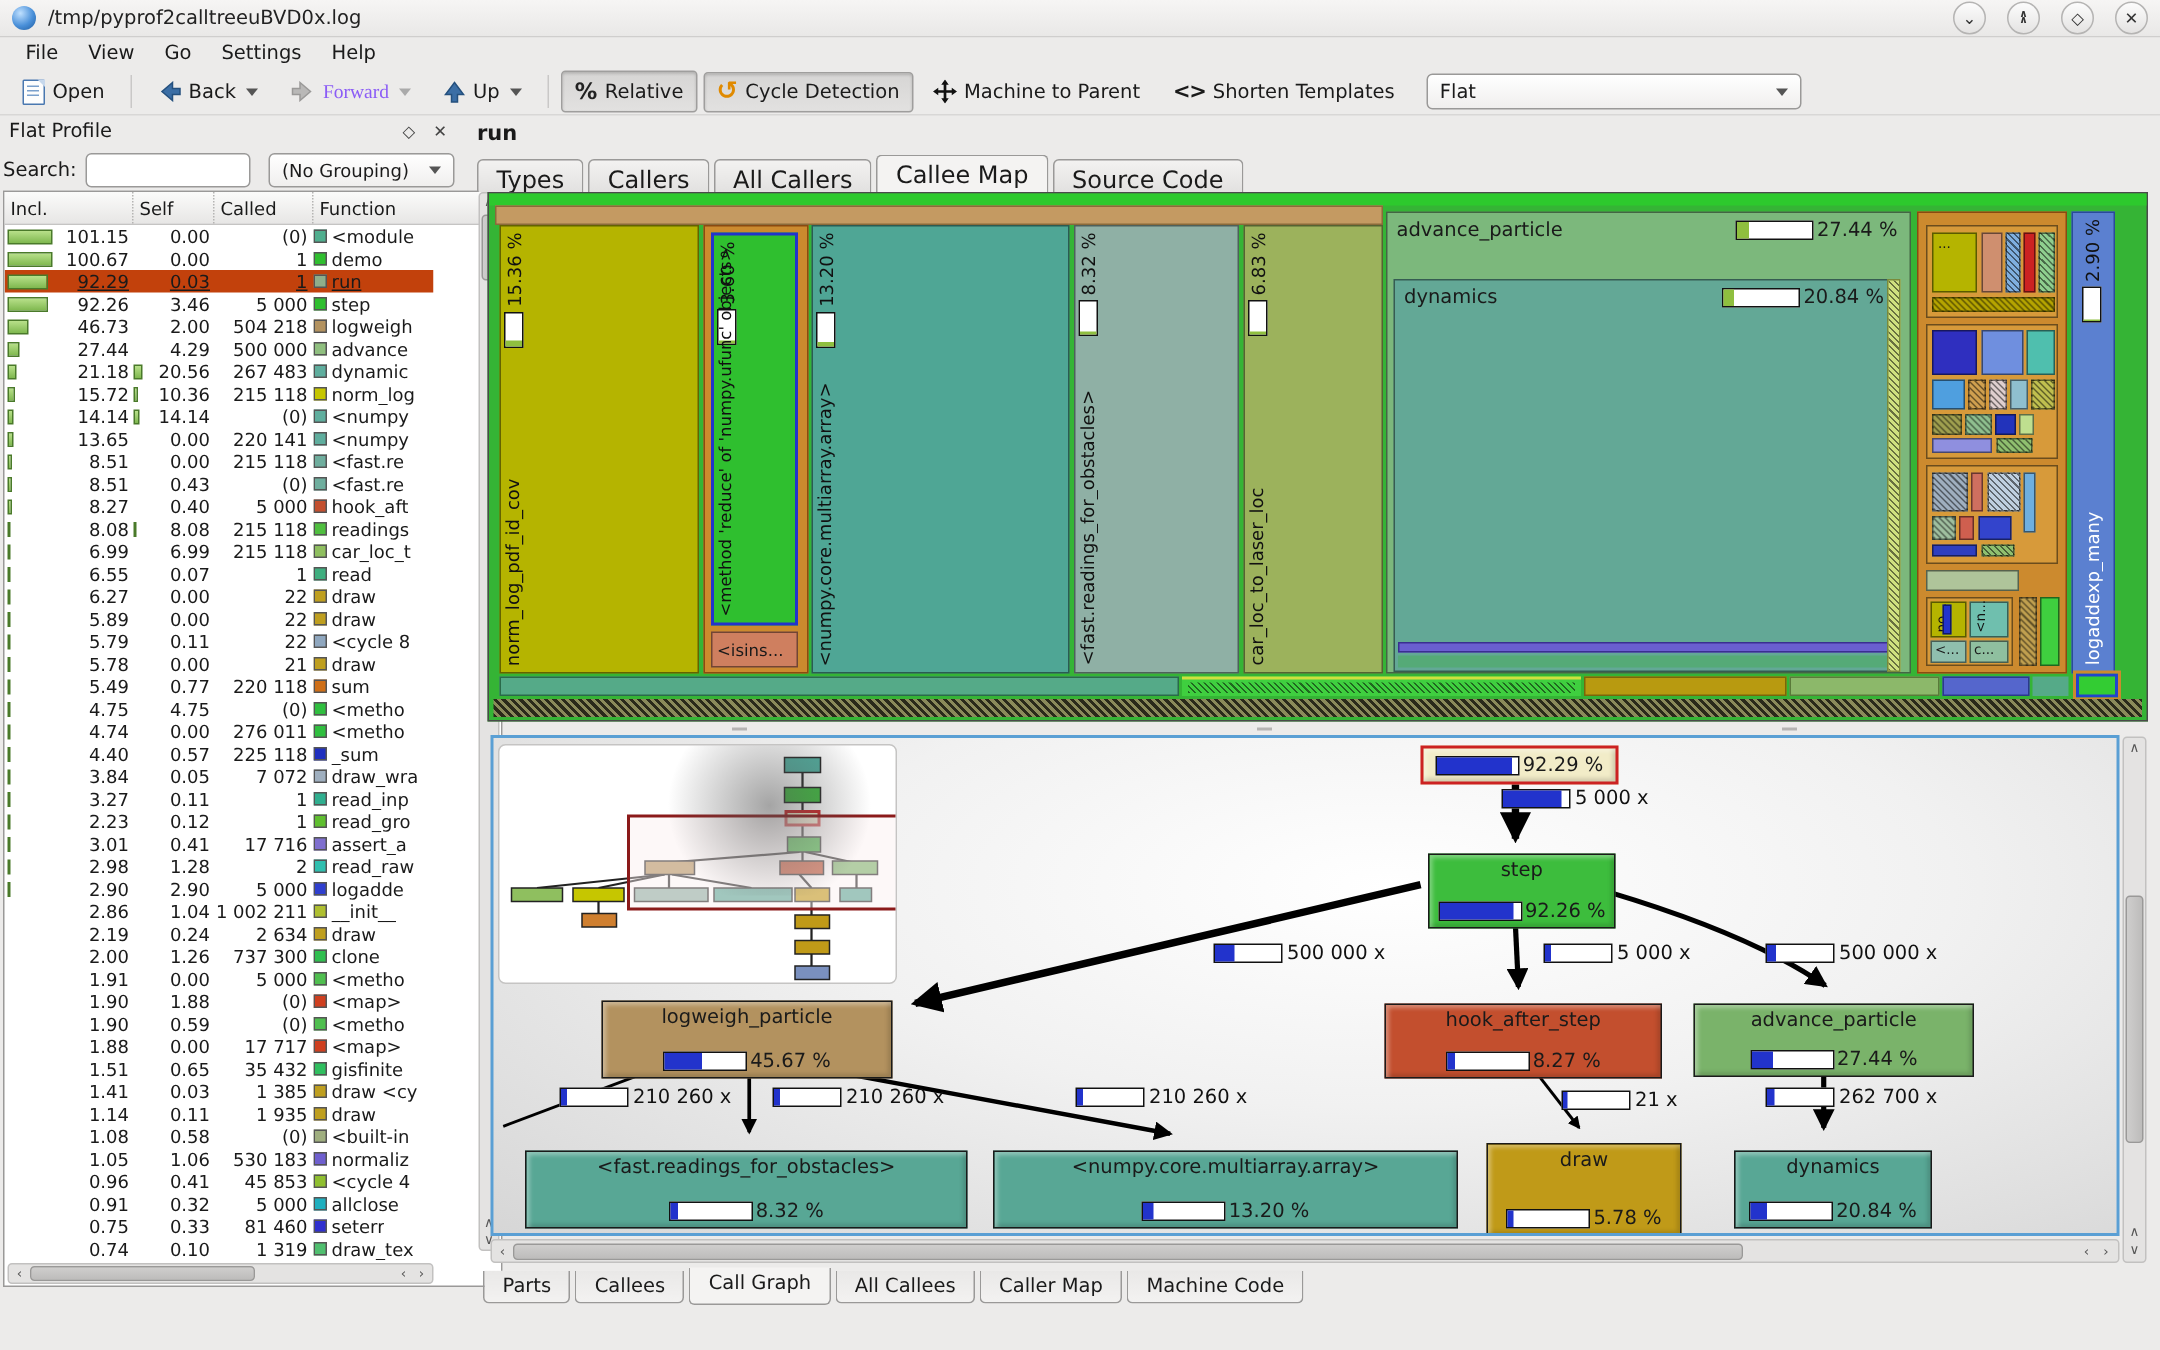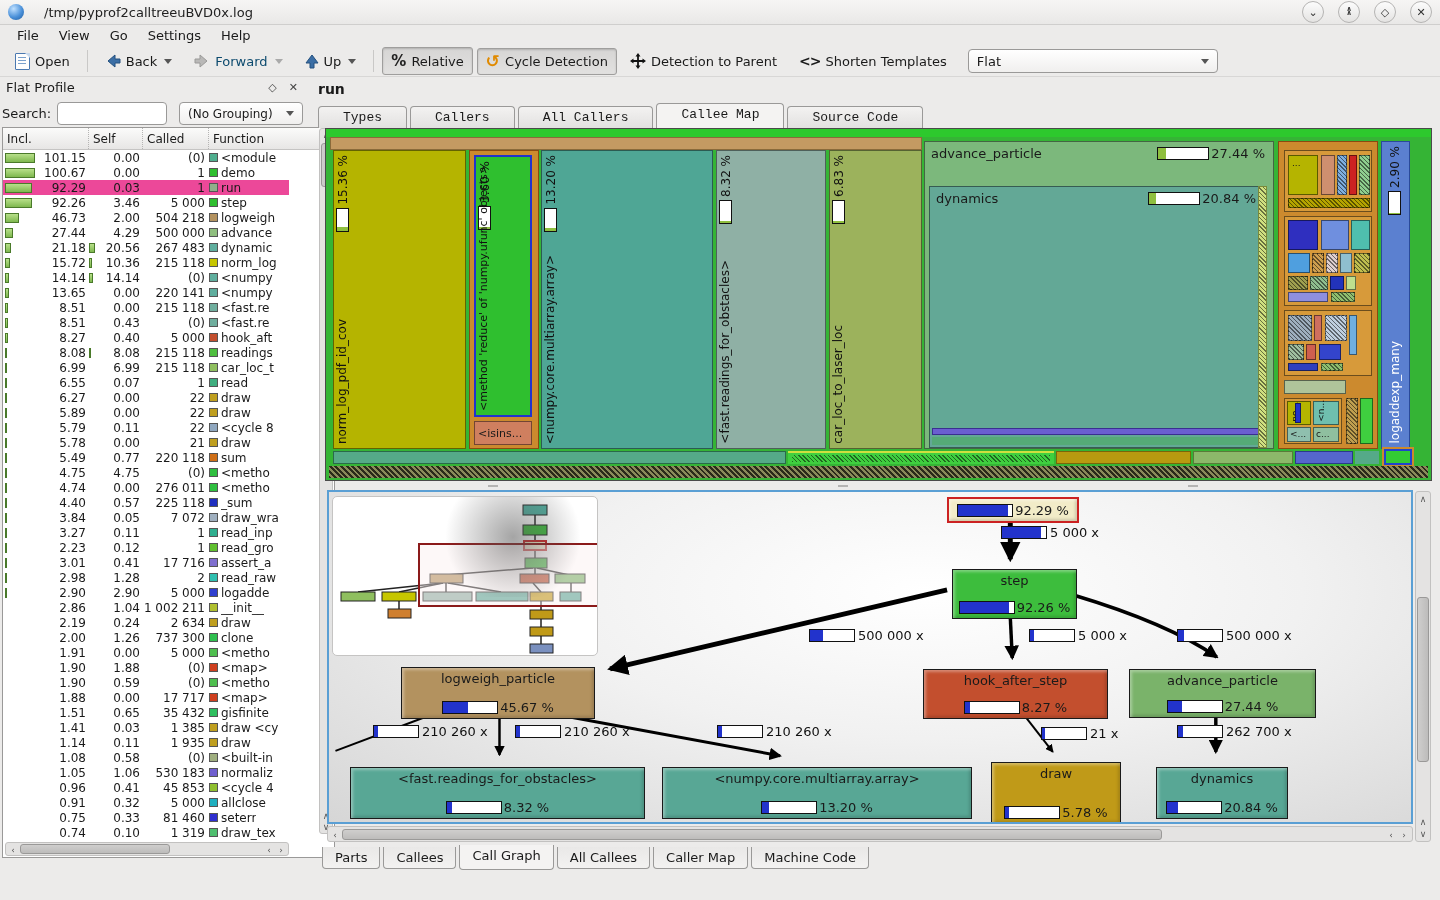--- a/index.html
+++ b/index.html
@@ -3,42 +3,42 @@
 <meta charset="utf-8">
 <style>
   * { margin:0; padding:0; box-sizing:border-box; }
   html,body { width:1440px; height:900px; overflow:hidden; }
   body { font-family:"DejaVu Sans","Liberation Sans",sans-serif; font-size:13px; color:#1a1a1a; background:#e8e7e6; }
   #app { position:relative; width:1440px; height:900px; background:#eceBea; }
 
   
   .titlebar { position:absolute; left:0; top:0; width:1440px; height:25px;
     background:linear-gradient(#f6f5f4,#e9e8e7); border-bottom:1px solid #cfcecd;
-    display:flex; align-items:center; padding:0 8px; gap:20px; }
+    display:flex; align-items:center; padding:0 8px; gap:8px; }
   .appicon { width:16px; height:16px; border-radius:50%;
     background:radial-gradient(circle at 35% 30%, #bfe0ff 0%, #4a90d9 55%, #1d5a9e 100%); flex:0 0 auto; }
   .title-text { font-size:13px; color:#222; }
   .winbtns { margin-left:auto; display:flex; gap:14px; align-items:center; }
   .wbtn { width:22px; height:22px; border-radius:50%; background:linear-gradient(#fcfcfc,#e4e3e2);
     border:1px solid #b5b4b3; display:flex; align-items:center; justify-content:center;
     font-size:11px; color:#333; line-height:1; }
   .wbtn .dbl { font-size:7px; line-height:.55; text-align:center; font-weight:bold; }
 
   
   .menubar { position:absolute; left:0; top:25px; width:1440px; height:21px; background:#eceBea;
     display:flex; align-items:center; padding-left:8px; gap:2px; }
   .menu-item { padding:2px 9px; border-radius:3px; }
 
   
   .toolbar { position:absolute; left:0; top:46px; width:1440px; height:31px; background:#eceBea;
     display:flex; align-items:center; padding-left:6px; gap:4px; border-bottom:1px solid #d8d7d6; }
   .tbtn { display:flex; align-items:center; gap:5px; padding:4px 8px; border-radius:3px;
     border:1px solid transparent; white-space:nowrap; }
   .tbtn.toggled { background:linear-gradient(#d6d5d4,#e2e1e0); border:1px solid #9f9e9d; box-shadow:inset 0 1px 2px rgba(0,0,0,.18); }
-  .tbtn.disabled { color:#0c4a6e; }
+  .tbtn.disabled { color:#8b5cf6;font-family:Liberation Serif, serif; }
   .tsep { width:1px; height:22px; background:#c9c8c7; margin:0 4px; }
   .chev { width:0; height:0; border-left:4px solid transparent; border-right:4px solid transparent; border-top:5px solid #555; margin-left:2px; }
   .icon-pct { font-weight:bold; font-size:15px; color:#222; }
   .icon-cycle { font-size:17px; font-weight:bold; color:#e08a00; line-height:1; }
   .icon-lt-gt { font-weight:bold; letter-spacing:-1px; font-size:14px; }
   .combo { display:flex; align-items:center; justify-content:space-between; width:250px; height:24px;
     background:linear-gradient(#ffffff,#f0efee); border:1px solid #9a9998; border-radius:4px; padding:0 8px; }
   .doc-icon { width:15px; height:17px; background:#fdfdfd; border:1px solid #4a78b0; position:relative; border-radius:1px; }
   .doc-icon:before { content:""; position:absolute; left:2px; top:3px; width:8px; height:1px; background:#7aa0cc; box-shadow:0 3px 0 #7aa0cc, 0 6px 0 #7aa0cc; }
   .doc-icon:after { content:""; position:absolute; right:-1px; top:-1px; border-style:solid; border-width:0 5px 5px 0; border-color:transparent #c7d8ec transparent transparent; }
@@ -50,41 +50,41 @@
   .dock-glyph { font-size:11px; color:#444; padding:0 6px; }
   .search-row { display:flex; align-items:center; margin-top:6px; gap:6px; }
   .search-input { width:110px; height:23px; border:1px solid #9a9998; border-radius:4px; background:#fff; padding:0 6px; font-size:12px; }
   .grp-combo { width:124px; height:23px; margin-left:6px; }
   .ftable { position:absolute; left:0; top:49px; width:333px; height:731px; border:1px solid #9a9998; background:#fff; overflow:hidden; }
   .fhead { display:flex; height:22px; background:linear-gradient(#fbfbfa,#e7e6e5); border-bottom:1px solid #c5c4c3; font-size:12px; align-items:center; }
   .fhead span { border-right:1px dotted #b5b4b3; padding:0 4px; height:100%; display:flex; align-items:center; }
   .h-incl { width:86px; } .h-self { width:54px; } .h-called { width:66px; } .h-fn { flex:1; border-right:none!important; }
   .frows { position:absolute; left:0; top:22px; width:286px; height:705px; overflow:hidden; }
   .frow { display:flex; height:15px; font-size:12px; align-items:center; }
-  .frow.selected { background:#ec4899; }
+  .frow.selected { background:#c2410c;text-decoration:underline; }
   .c-incl { width:86px; position:relative; text-align:right; padding-right:3px; }
   .c-self { width:54px; position:relative; text-align:right; padding-right:3px; }
   .c-called { width:66px; text-align:right; padding-right:4px; }
   .c-fn { flex:1; display:flex; align-items:center; gap:3px; overflow:hidden; white-space:nowrap; }
   .ibar,.sbar { position:absolute; left:2px; top:2px; height:10px; background:linear-gradient(#b8e08a,#7fb84f); border:1px solid #4a7a2a; }
   .sbar { left:0; }
   .sq { width:9px; height:9px; border:1px solid #555; flex:0 0 auto; }
   .fname { overflow:hidden; }
   
   .vscroll { position:absolute; background:#e4e3e2; border:1px solid #c2c1c0; border-radius:3px; }
   .thumb { position:absolute; background:linear-gradient(90deg,#cfcecd,#bdbcbb); border:1px solid #9a9998; border-radius:3px; }
   .sb-arrow { position:absolute; font-size:9px; color:#555; width:100%; text-align:center; }
   .hscroll { position:absolute; background:#e4e3e2; border:1px solid #c2c1c0; border-radius:3px; }
   .hthumb { position:absolute; top:1px; height:10px; background:linear-gradient(#cfcecd,#bdbcbb); border:1px solid #9a9998; border-radius:3px; }
 
   
   .fn-title { position:absolute; left:318px; top:81px; font-weight:bold; font-size:14px; }
   .tabs-top { position:absolute; left:318px; top:103px; height:25px; display:flex; gap:3px; }
-  .tab { padding:3px 24px 4px; border:1px solid #9a9998; border-bottom:none; border-radius:4px 4px 0 0;
-    background:linear-gradient(#f3f2f1,#e2e1e0); font-size:13px; position:relative; top:3px; height:22px;font-family:Liberation Mono, monospace; }
+  .tab { padding:3px 12px 4px; border:1px solid #9a9998; border-bottom:none; border-radius:4px 4px 0 0;
+    background:linear-gradient(#f3f2f1,#e2e1e0); font-size:16px; position:relative; top:3px; height:22px; }
   .tab.active { background:#f4f3f2; top:0; height:25px; z-index:3; }
   .tabs-bottom { position:absolute; left:322px; top:847px; display:flex; gap:3px; }
   .tab-b { padding:3px 12px 4px; border:1px solid #9a9998; border-top:none; border-radius:0 0 4px 4px;
     background:linear-gradient(#e9e8e7,#f3f2f1); font-size:13px; height:22px; }
   .tab-b.active { background:#f4f3f2; height:25px; margin-top:-2px; z-index:3; }
 
   
   .treemap { position:absolute; left:325px; top:128px; width:1107px; height:353px;
     background:#35b435; border:1px solid #4a4a4a; }
   .tm { position:absolute; border:1px solid rgba(0,0,0,.45); }
@@ -184,21 +184,21 @@
     <span>Relative</span>
   </div>
   <div class="tbtn toggled">
     <span class="icon-cycle">↺</span>
     <span>Cycle Detection</span>
   </div>
   <div class="tbtn">
     <svg width="16" height="16">
       <path d="M8,0 L10.5,3.5 L8.9,3.5 L8.9,7.1 L12.5,7.1 L12.5,5.5 L16,8 L12.5,10.5 L12.5,8.9 L8.9,8.9 L8.9,12.5 L10.5,12.5 L8,16 L5.5,12.5 L7.1,12.5 L7.1,8.9 L3.5,8.9 L3.5,10.5 L0,8 L3.5,5.5 L3.5,7.1 L7.1,7.1 L7.1,3.5 L5.5,3.5 Z" fill="#111"></path>
     </svg>
-    <span>Detection to Parent</span>
+    <span>Machine to Parent</span>
   </div>
   <div class="tbtn">
     <span class="icon-lt-gt">&lt;&gt;</span>
     <span>Shorten Templates</span>
   </div>
   <div class="combo" style="margin-left:8px">
     <span>Flat</span>
     <span class="chev"></span>
   </div>
 </div>

